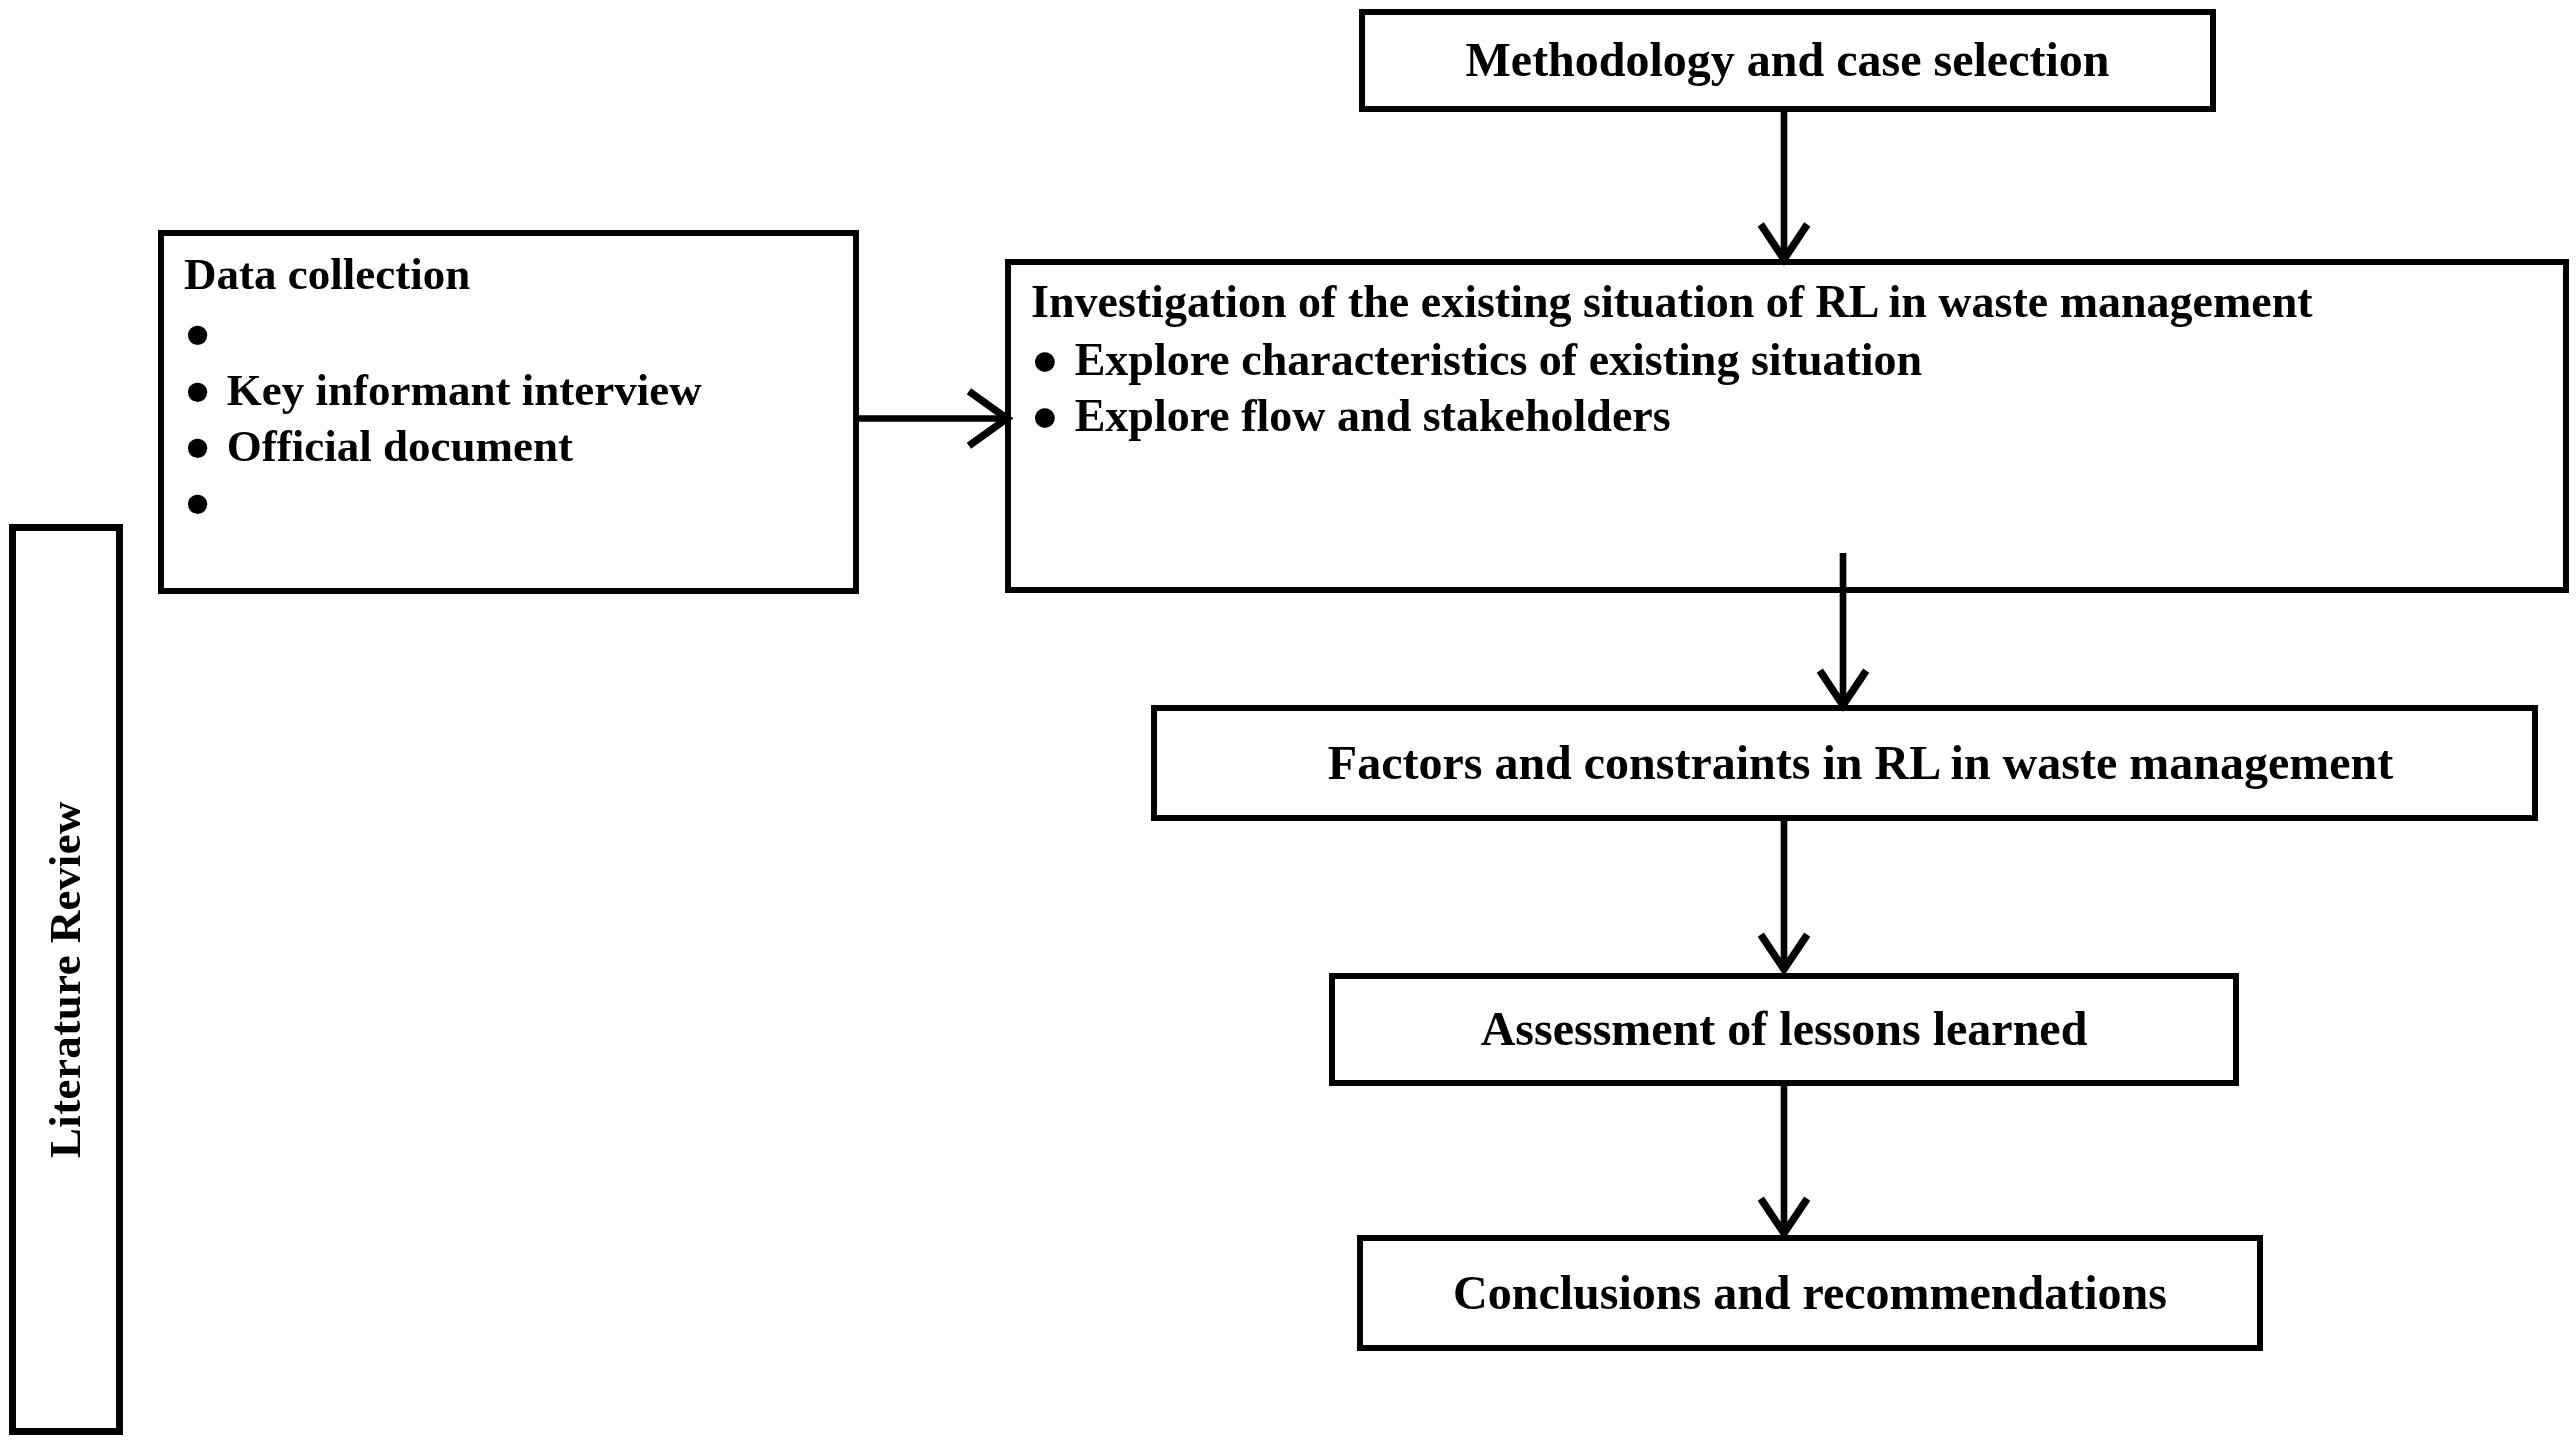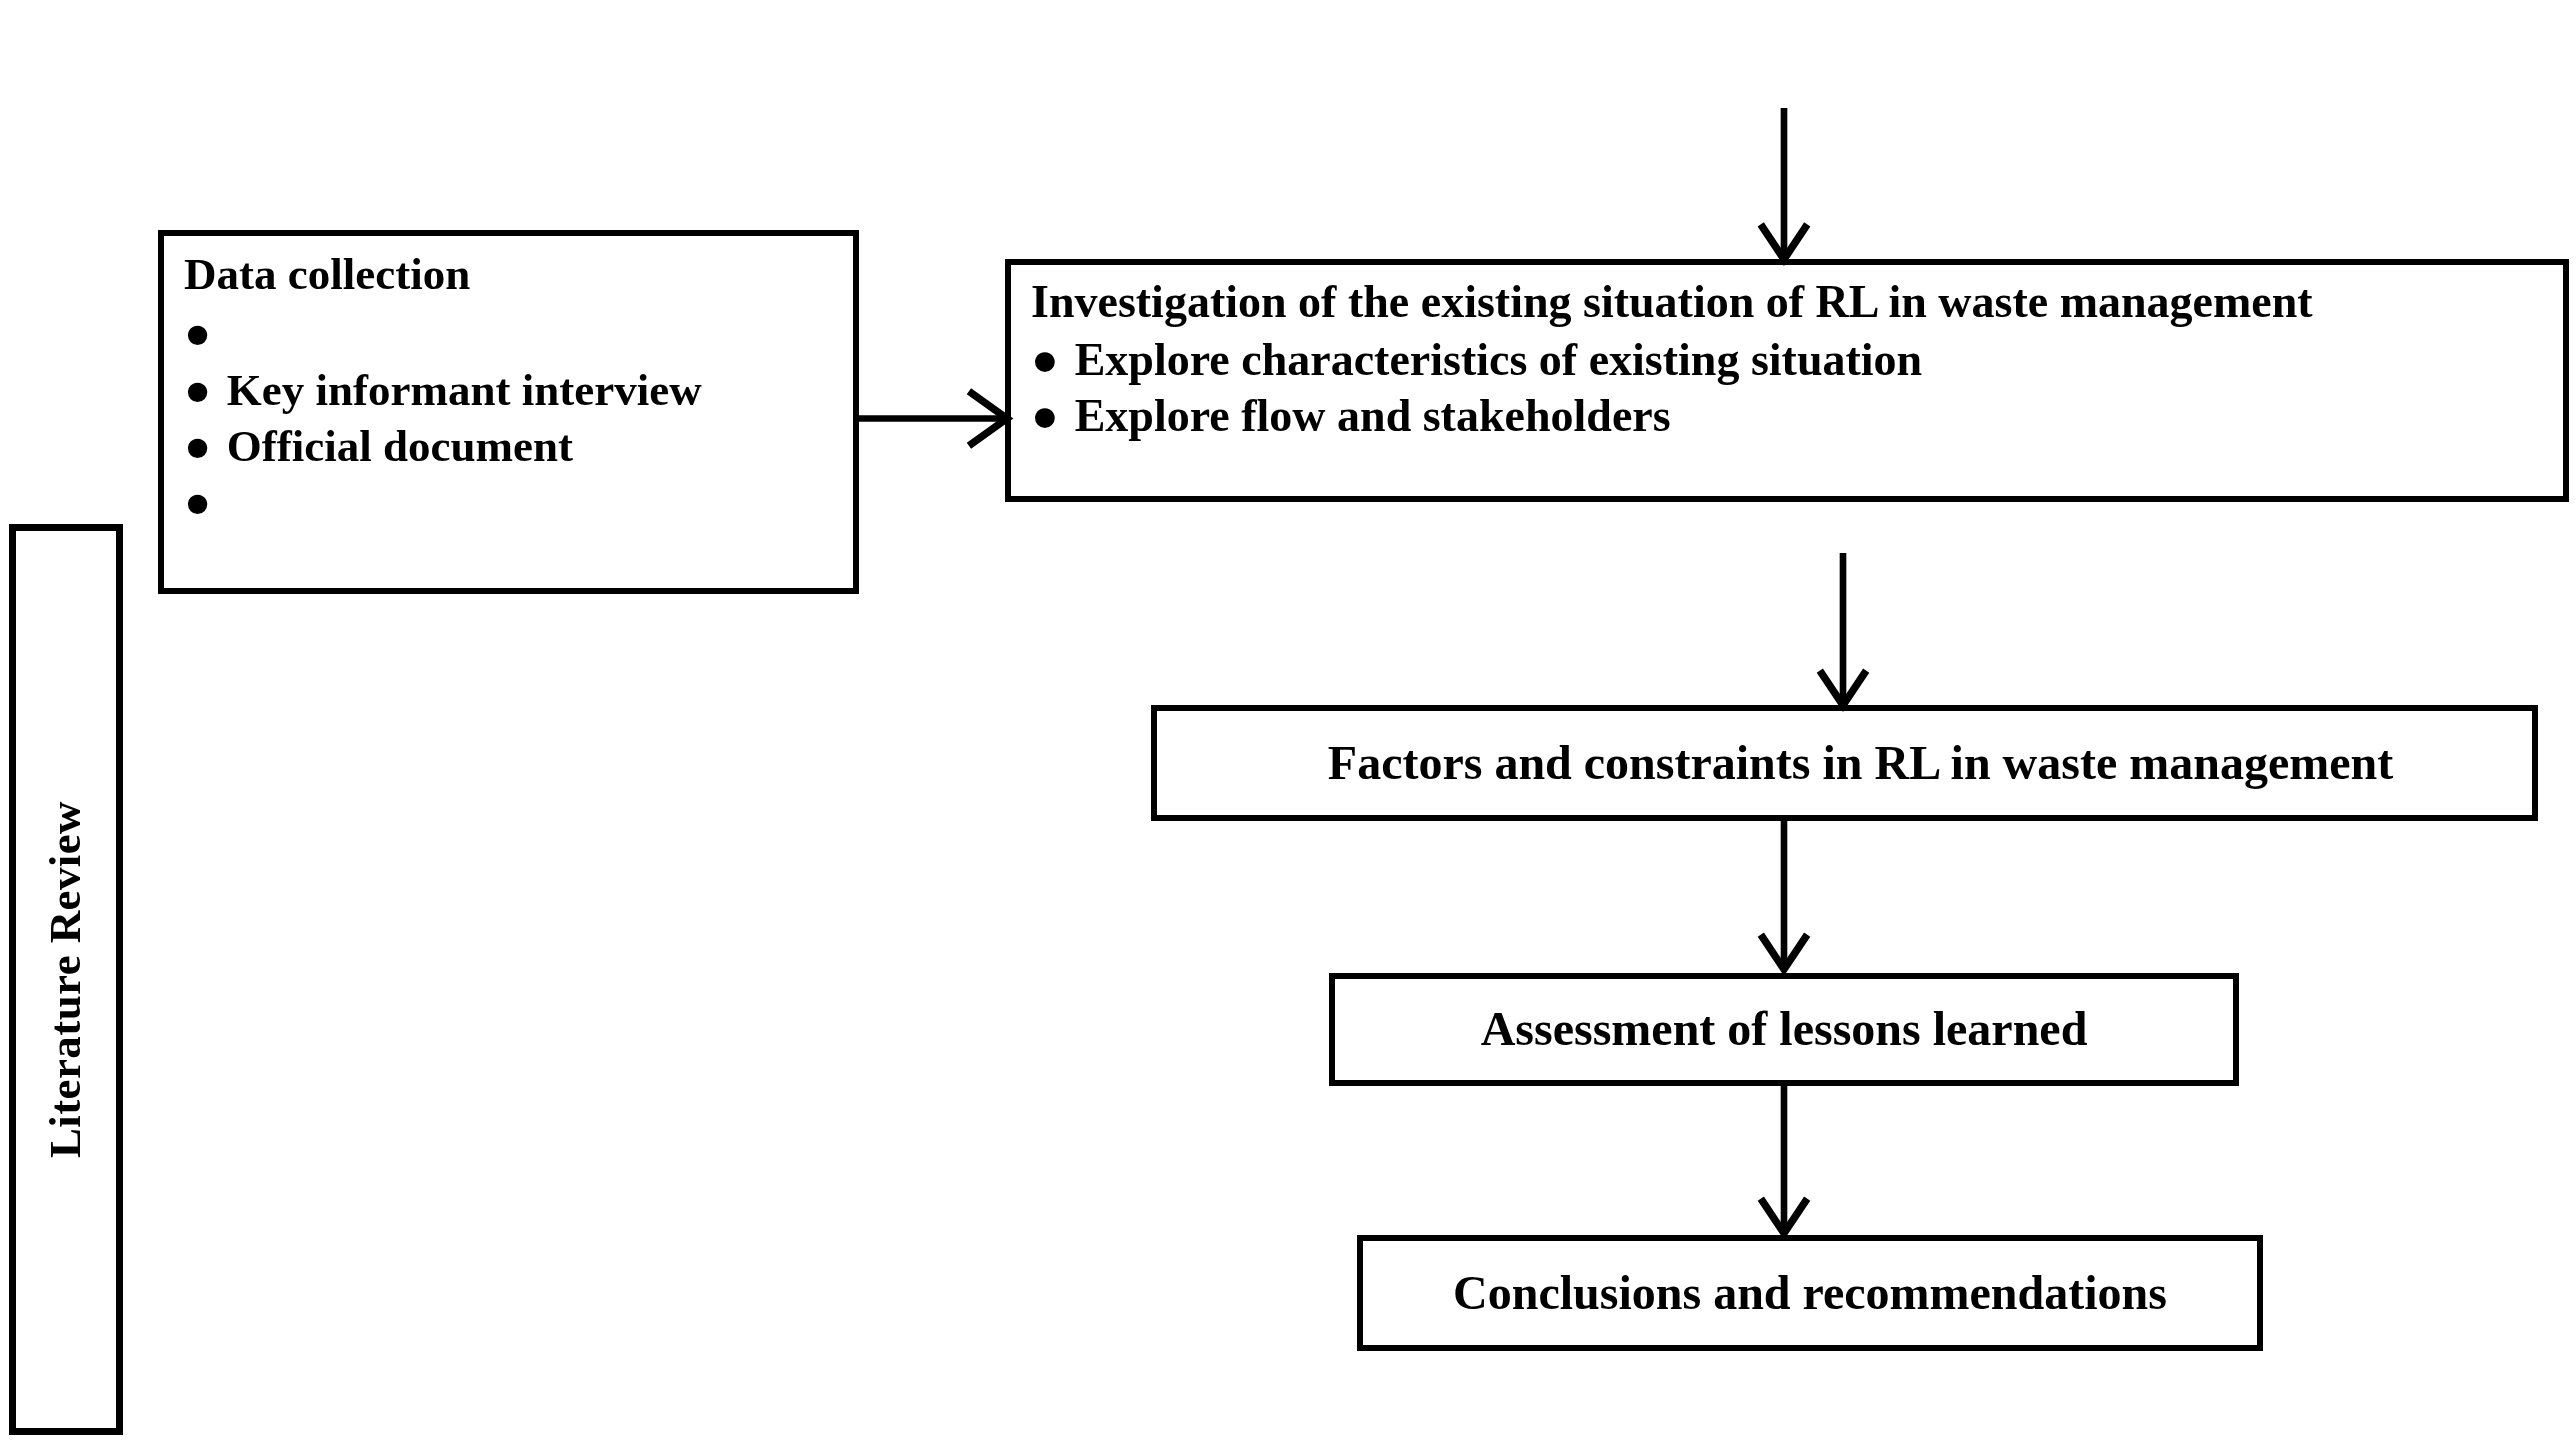--- a/index.html
+++ b/index.html
@@ -65,21 +65,21 @@
     font-size: 48px;
   }
   #node-datacollection {
     left: 158px;   top: 230px;  width: 701px;  height: 364px;
     font-size: 45px;
     padding: 11.6px 0 0 20px;
   }
   #node-datacollection .title-line { margin-bottom: 3.3px; }
   #node-datacollection ul.bullets li { margin-top: 3.3px; }
   #node-investigation {
-    left: 1005px;  top: 259px;  width: 1564px; height: 243px;
+    left: 1005px;  top: 259px;  width: 1564px; height: 334px;
     font-size: 46px;
     padding: 10px 0 0 20px;
   }
   #node-investigation .wrap-title {
     width: 1328px;
     margin-bottom: 1.7px;
   }
   #node-investigation ul.bullets li { margin-top: 1.7px; }
   #node-factors {
     left: 1151px;  top: 705px;  width: 1387px; height: 116px;
@@ -119,20 +119,23 @@
     stroke-width: 9;
     stroke-linecap: butt;
     stroke-linejoin: miter;
   }
 </style>
 </head>
 <body>
 
 <div id="canvas">
 
+  <div class="node" id="node-methodology">
+    <span class="title-line">Methodology and case selection</span>
+  </div>
 
   <div class="node left-align" id="node-datacollection">
     <span class="title-line">Data collection</span>
     <ul class="bullets">
       <li>
         <span class="dot">●</span>
       </li>
       <li>
         <span class="dot">●</span>
         <span>Key informant interview</span>

